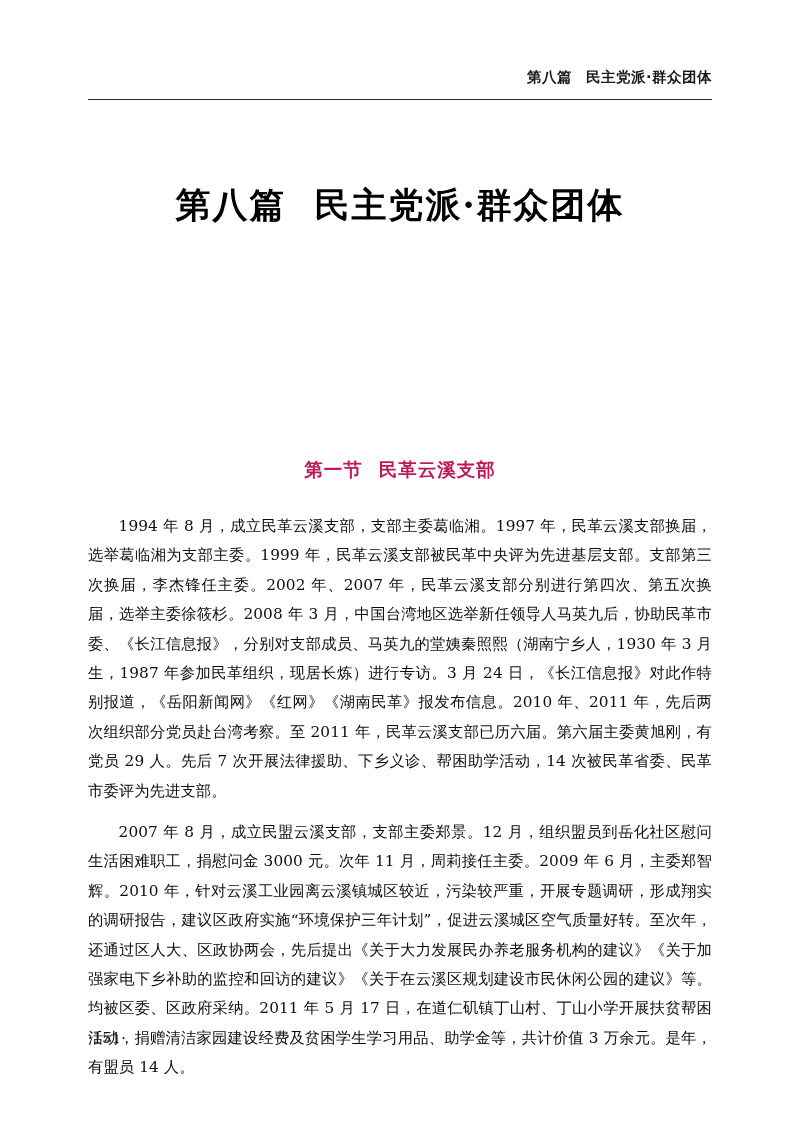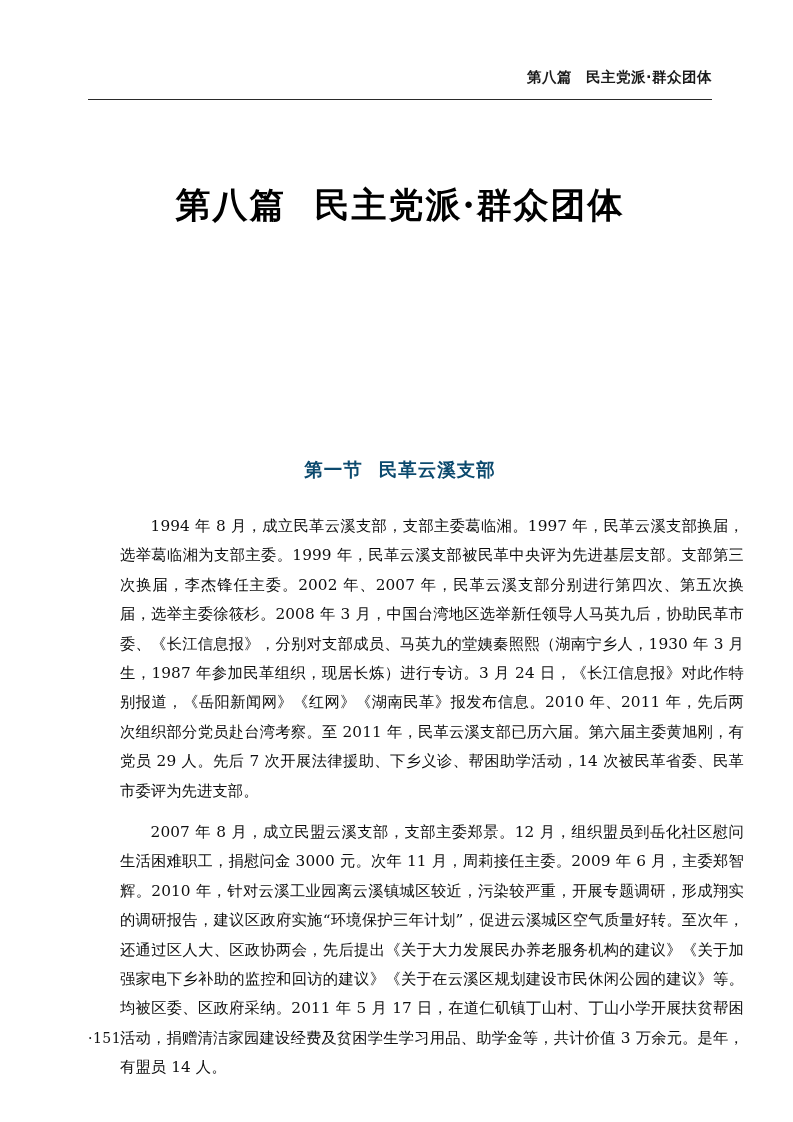--- a/index.html
+++ b/index.html
@@ -84,42 +84,41 @@
   
   .section-title {
     position: absolute;
     left: 88px;
     width: 624px;
     text-align: center;
     font-family: "DejaVu Sans", "Liberation Sans", sans-serif;
     font-weight: bold;
     font-size: 18.5px;
     letter-spacing: 1px;
-    color: #0c4a6e;
+    color: #be185d;
   }
   .section-title .gap {
     display: inline-block;
     width: 16px;
   }
   #sec1 { top: 457px; }
   #sec2 { top: 763px; }
   
   .body-text {
     position: absolute;
     left: 88px;
     width: 624px;
     font-family: "DejaVu Serif", "Liberation Serif", serif;
     font-size: 15.3px;
     line-height: 29.4px;
     text-align: justify;
     text-justify: inter-ideograph;
     text-indent: 2em;
     color: #0d0d0d;
     letter-spacing: 0.1px;
-    margin-left: 32px;
   }
   #para1 { top: 512px; }
   #para2 { top: 818px; }
   
   .folio {
     position: absolute;
     left: 88px;
     top: 1030px;
     width: 624px;
     text-align: left;

